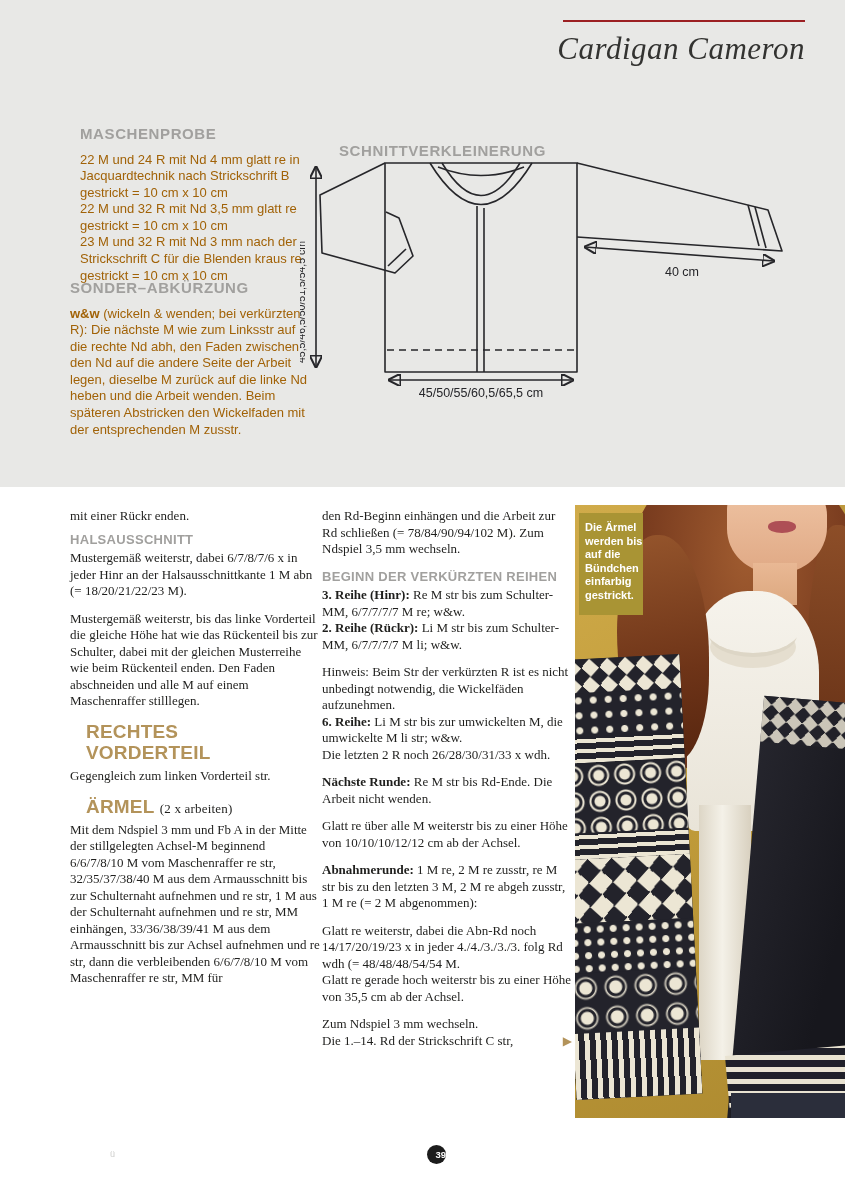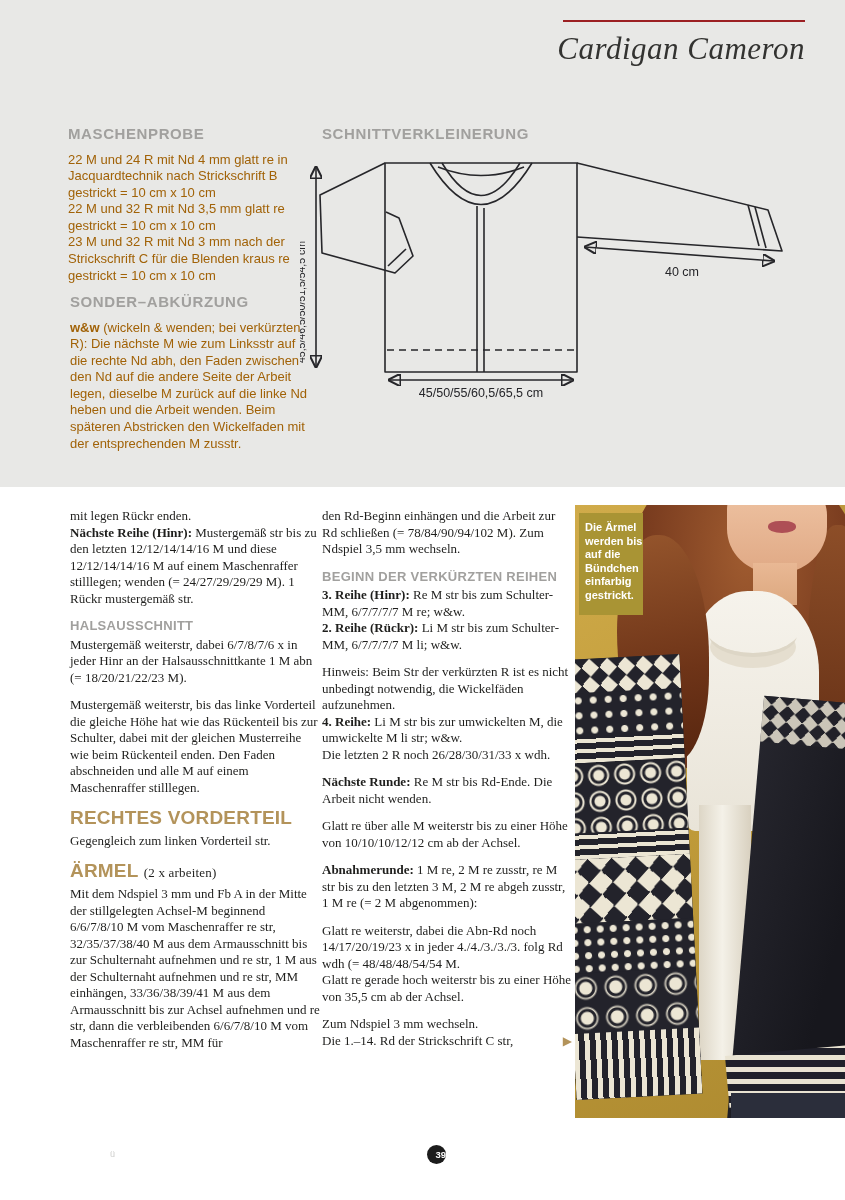--- a/index.html
+++ b/index.html
@@ -8,39 +8,39 @@
 
   
   .top-panel{position:absolute;left:0;top:0;width:845px;height:487px;background:#e8e8e6;text-decoration:underline;}
   .title-rule{position:absolute;right:40px;top:20px;width:242px;height:2px;background:#9c2023;}
   .page-title{position:absolute;right:40px;top:30px;margin:0;
               font:italic 400 31px/1.2 "Liberation Serif",serif;color:#333331;letter-spacing:.5px;}
 
   .box-heading{margin:0 0 9px;font:700 15px/1.1 "Liberation Sans",sans-serif;
                color:#a1a09e;letter-spacing:.6px;}
   .box-text{font:400 13px/16.6px "Liberation Sans",sans-serif;color:#a16207;margin:0;}
-  .gauge{position:absolute;left:68px;top:126px;width:244px;}
-  .special-abbr{position:absolute;left:70px;top:294px;width:244px;}
+  .gauge{position:absolute;left:80px;top:126px;width:244px;}
+  .special-abbr{position:absolute;left:70px;top:280px;width:244px;}
   .special-abbr .term{font-weight:700;}
 
-  .schematic-heading{position:absolute;left:322px;top:126px;margin:0;
+  .schematic-heading{position:absolute;left:322px;top:126px;margin:17px;
                font:700 15px/1.1 "Liberation Sans",sans-serif;color:#a1a09e;letter-spacing:.6px;}
   .schematic-svg{position:absolute;left:300px;top:150px;}
   .schematic-svg path,.schematic-svg rect,.schematic-svg line{stroke:#26262a;stroke-width:1.6;fill:none;stroke-linejoin:round;}
   .schematic-svg text{fill:#26262a;font-family:"Liberation Sans",sans-serif;stroke:none;}
 
   
   .col{position:absolute;top:508px;width:250px;}
   .col-left{left:70px;}
   .col-mid{left:322px;}
   .p{margin:0 0 11px;font:400 13px/16.5px "Liberation Serif",serif;color:#1f1f1d;}
   .tight{margin-bottom:0;}
   .b{font-weight:700;}
   .h-gray{margin:7px 0 3px;font:700 13px/1.2 "Liberation Sans",sans-serif;color:#a1a09e;letter-spacing:.3px;}
-  .h-gold{margin:5px 0 4px;font:700 19px/1.15 "Liberation Sans",sans-serif;color:#b3935a;letter-spacing:.2px;}
+  .h-gold{margin:5px 16px 4px;font:700 19px/1.15 "Liberation Sans",sans-serif;color:#b3935a;letter-spacing:.2px;}
   .h-note{font:400 13px/1 "Liberation Serif",serif;color:#1f1f1d;font-weight:400;}
   .cont{float:right;color:#b3935a;font-size:12px;line-height:16.5px;}
 
   
   .photo{position:absolute;left:575px;top:505px;width:300px;height:613px;overflow:hidden;
          background:radial-gradient(ellipse at 75% 8%,rgba(60,30,0,.15),transparent 45%),
                     linear-gradient(160deg,#d0ab4a,#c19c3a 45%,#ad8a30);}
   .photo *{position:absolute;}
   .hair-main{left:50px;top:-50px;width:245px;height:320px;border-radius:46% 54% 58% 42%;
              background:radial-gradient(ellipse at 50% 30%,#a05c30,#7c3e20 55%,#5e2c16);}
@@ -139,38 +139,37 @@
       <line x1="89" y1="230" x2="273" y2="230" marker-start="url(#arr)" marker-end="url(#arr)"></line>
       <line x1="285" y1="97" x2="474" y2="111" marker-start="url(#arr)" marker-end="url(#arr)"></line>
 
       <text transform="translate(5,213) rotate(-90)" font-size="10.5">45,5/46,5/50/51,5/54,5 cm</text>
       <text x="181" y="247" text-anchor="middle" font-size="12.5">45/50/55/60,5/65,5 cm</text>
       <text x="382" y="126" text-anchor="middle" font-size="12.5">40 cm</text>
     </svg>
   </div>
 
   <div class="col col-left">
-    <p class="p tight">mit legen Rückr enden.</p>
-    <p class="p"><span class="b">Nächste Reihe (Hinr):</span><span> Mustergemäß str bis zu den letzten 12/12/14/14/16 M und diese 12/12/14/14/16 M auf einem Maschenraffer stilllegen; wenden (= 24/27/29/29/29 M). 1 Rückr mustergemäß str.</span></p>
+    <p class="p tight">mit einer Rückr enden.</p>
     <h3 class="h-gray">HALSAUSSCHNITT</h3>
     <p class="p">Mustergemäß weiterstr, dabei 6/7/8/7/6 x in jeder Hinr an der Halsausschnittkante 1 M abn (= 18/20/21/22/23 M).</p>
     <p class="p">Mustergemäß weiterstr, bis das linke Vorderteil die gleiche Höhe hat wie das Rückenteil bis zur Schulter, dabei mit der gleichen Musterreihe wie beim Rückenteil enden. Den Faden abschneiden und alle M auf einem Maschenraffer stilllegen.</p>
     <h3 class="h-gold">RECHTES VORDERTEIL</h3>
     <p class="p">Gegengleich zum linken Vorderteil str.</p>
     <h3 class="h-gold"><span>ÄRMEL</span> <span class="h-note">(2 x arbeiten)</span></h3>
     <p class="p">Mit dem Ndspiel 3 mm und Fb A in der Mitte der stillgelegten Achsel-M beginnend 6/6/7/8/10 M vom Maschenraffer re str, 32/35/37/38/40 M aus dem Armausschnitt bis zur Schulternaht aufnehmen und re str, 1 M aus der Schulternaht aufnehmen und re str, MM einhängen, 33/36/38/39/41 M aus dem Armausschnitt bis zur Achsel aufnehmen und re str, dann die verbleibenden 6/6/7/8/10 M vom Maschenraffer re str, MM für</p>
   </div>
 
   <div class="col col-mid">
     <p class="p">den Rd-Beginn einhängen und die Arbeit zur Rd schließen (= 78/84/90/94/102 M). Zum Ndspiel 3,5 mm wechseln.</p>
     <h3 class="h-gray">BEGINN DER VERKÜRZTEN REIHEN</h3>
     <p class="p tight"><span class="b">3. Reihe (Hinr):</span><span> Re M str bis zum Schulter-MM, 6/7/7/7/7 M re; w&amp;w.</span></p>
     <p class="p"><span class="b">2. Reihe (Rückr):</span><span> Li M str bis zum Schulter-MM, 6/7/7/7/7 M li; w&amp;w.</span></p>
     <p class="p tight">Hinweis: Beim Str der verkürzten R ist es nicht unbedingt notwendig, die Wickelfäden aufzunehmen.</p>
-    <p class="p tight"><span class="b">4. Reihe:</span><span> Li M str bis zur umwickelten M, die umwickelte M li str; w&amp;w.</span></p>
+    <p class="p tight"><span class="b">6. Reihe:</span><span> Li M str bis zur umwickelten M, die umwickelte M li str; w&amp;w.</span></p>
     <p class="p">Die letzten 2 R noch 26/28/30/31/33 x wdh.</p>
     <p class="p"><span class="b">Nächste Runde:</span><span> Re M str bis Rd-Ende. Die Arbeit nicht wenden.</span></p>
     <p class="p">Glatt re über alle M weiterstr bis zu einer Höhe von 10/10/10/12/12 cm ab der Achsel.</p>
     <p class="p"><span class="b">Abnahmerunde:</span><span> 1 M re, 2 M re zusstr, re M str bis zu den letzten 3 M, 2 M re abgeh zusstr, 1 M re (= 2 M abgenommen):</span></p>
     <p class="p tight">Glatt re weiterstr, dabei die Abn-Rd noch 14/17/20/19/23 x in jeder 4./4./3./3./3. folg Rd wdh (= 48/48/48/54/54 M.</p>
     <p class="p">Glatt re gerade hoch weiterstr bis zu einer Höhe von 35,5 cm ab der Achsel.</p>
     <p class="p tight">Zum Ndspiel 3 mm wechseln.</p>
     <p class="p tight"><span class="cont">▶</span><span>Die 1.–14. Rd der Strickschrift C str,</span></p>
   </div>
 

